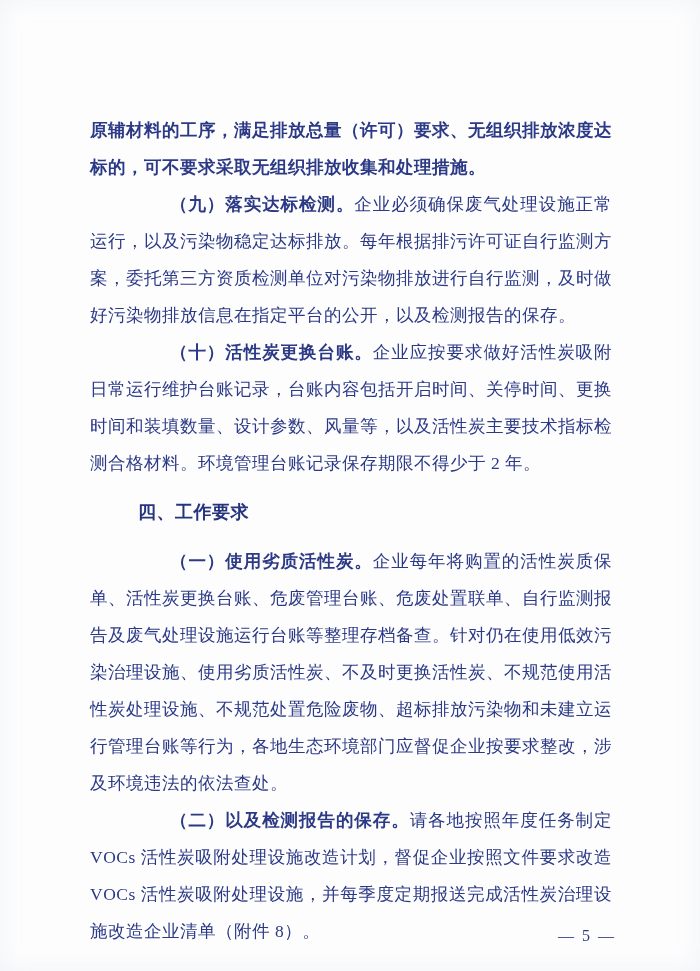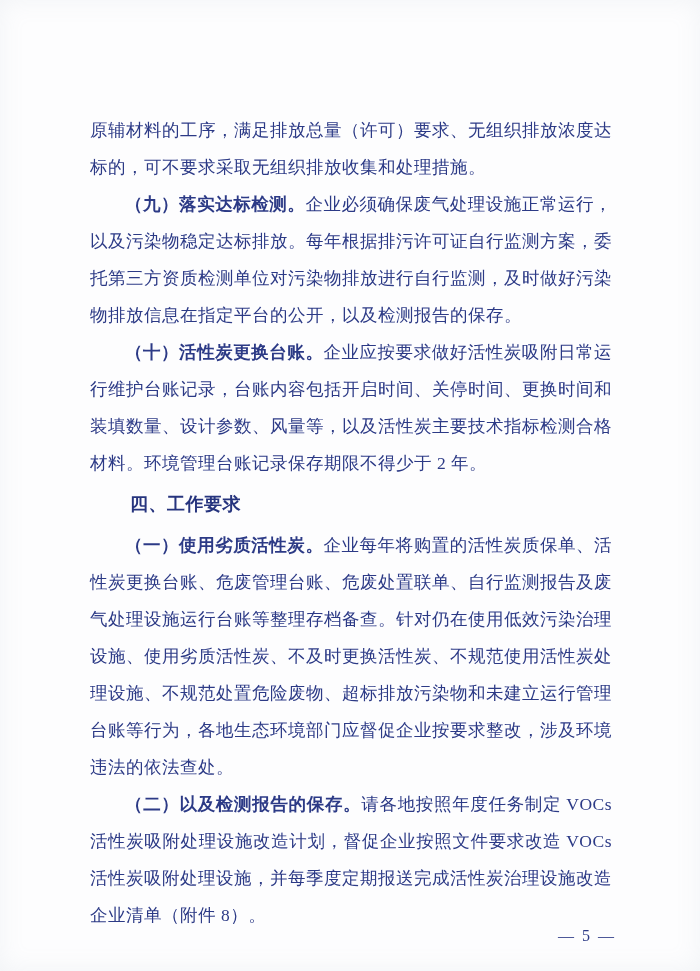--- a/index.html
+++ b/index.html
@@ -26,26 +26,28 @@
     text-align: justify;
     text-justify: inter-character;
     letter-spacing: 0.5px;
   }
   .para {
     margin: 0;
     text-indent: 2em;
   }
   .para.no-indent {
     text-indent: 0;
+    font-weight: bold;
   }
   .lead {
     font-weight: bold;
+    margin-left: 45px;
   }
   .heading {
-    margin: 4px;
+    margin: 12px;
     font-size: 18px;
     font-weight: bold;
     text-indent: 2em;
     line-height: 37px;
     color: #26347e;
   }
   .page-number {
     position: absolute;
     right: 84px;
     bottom: 26px;

